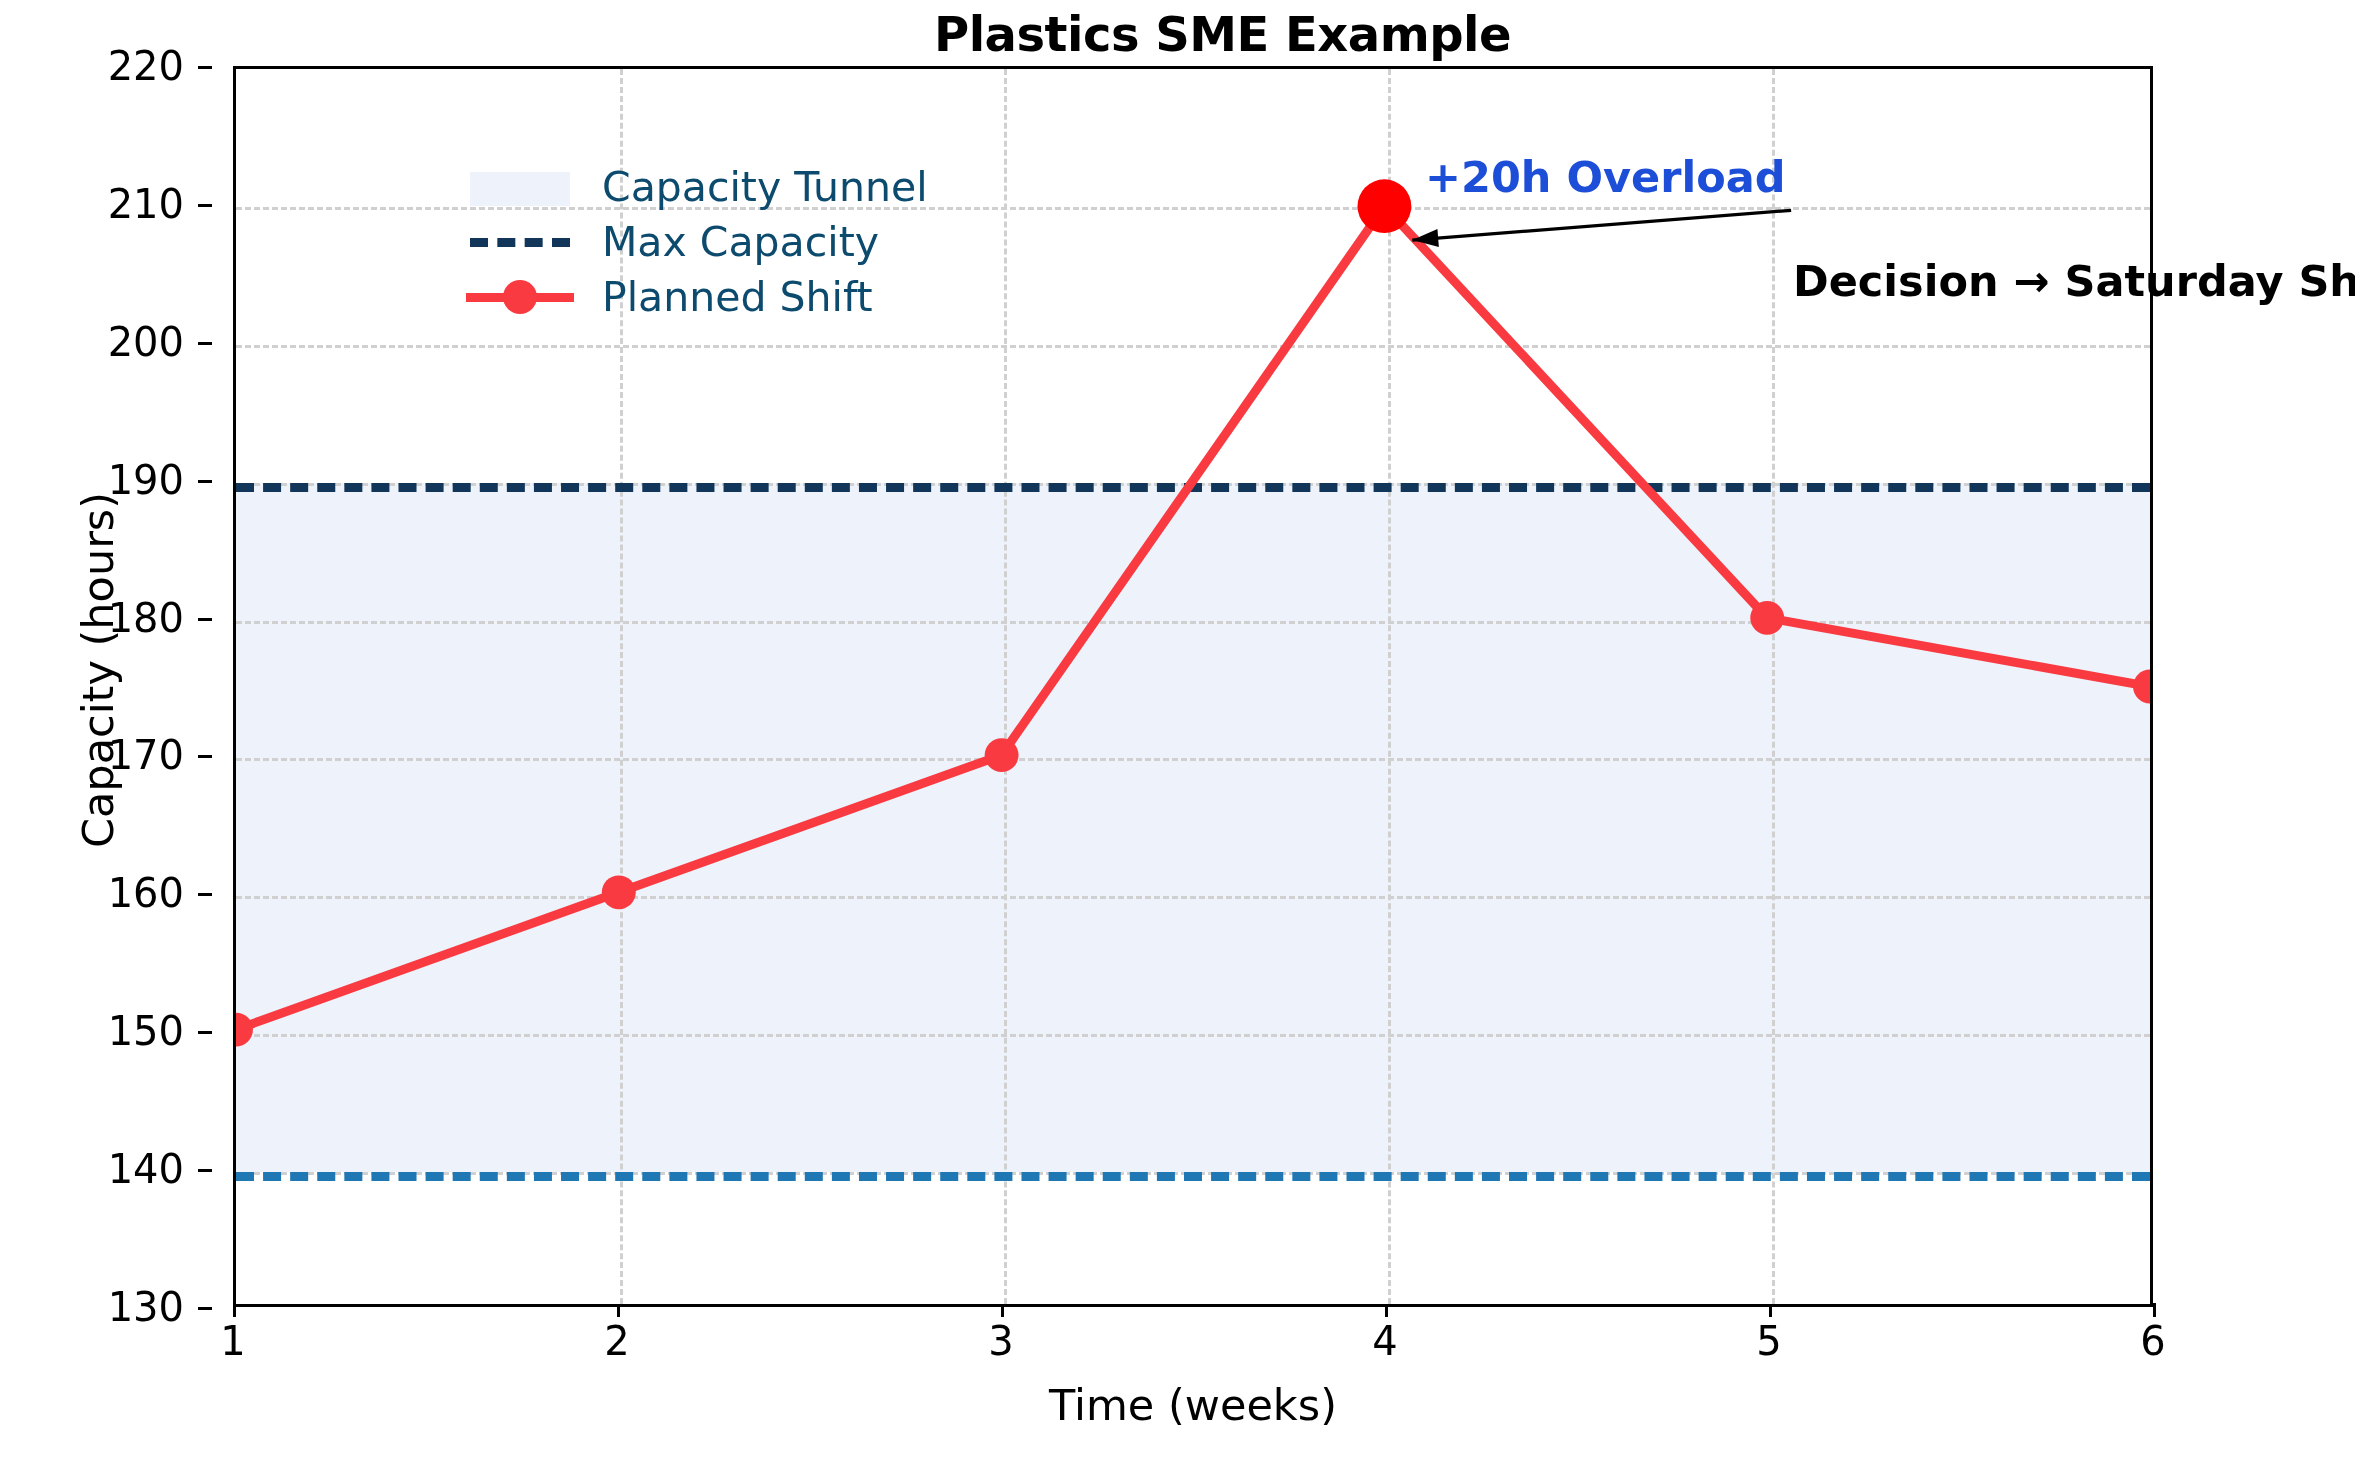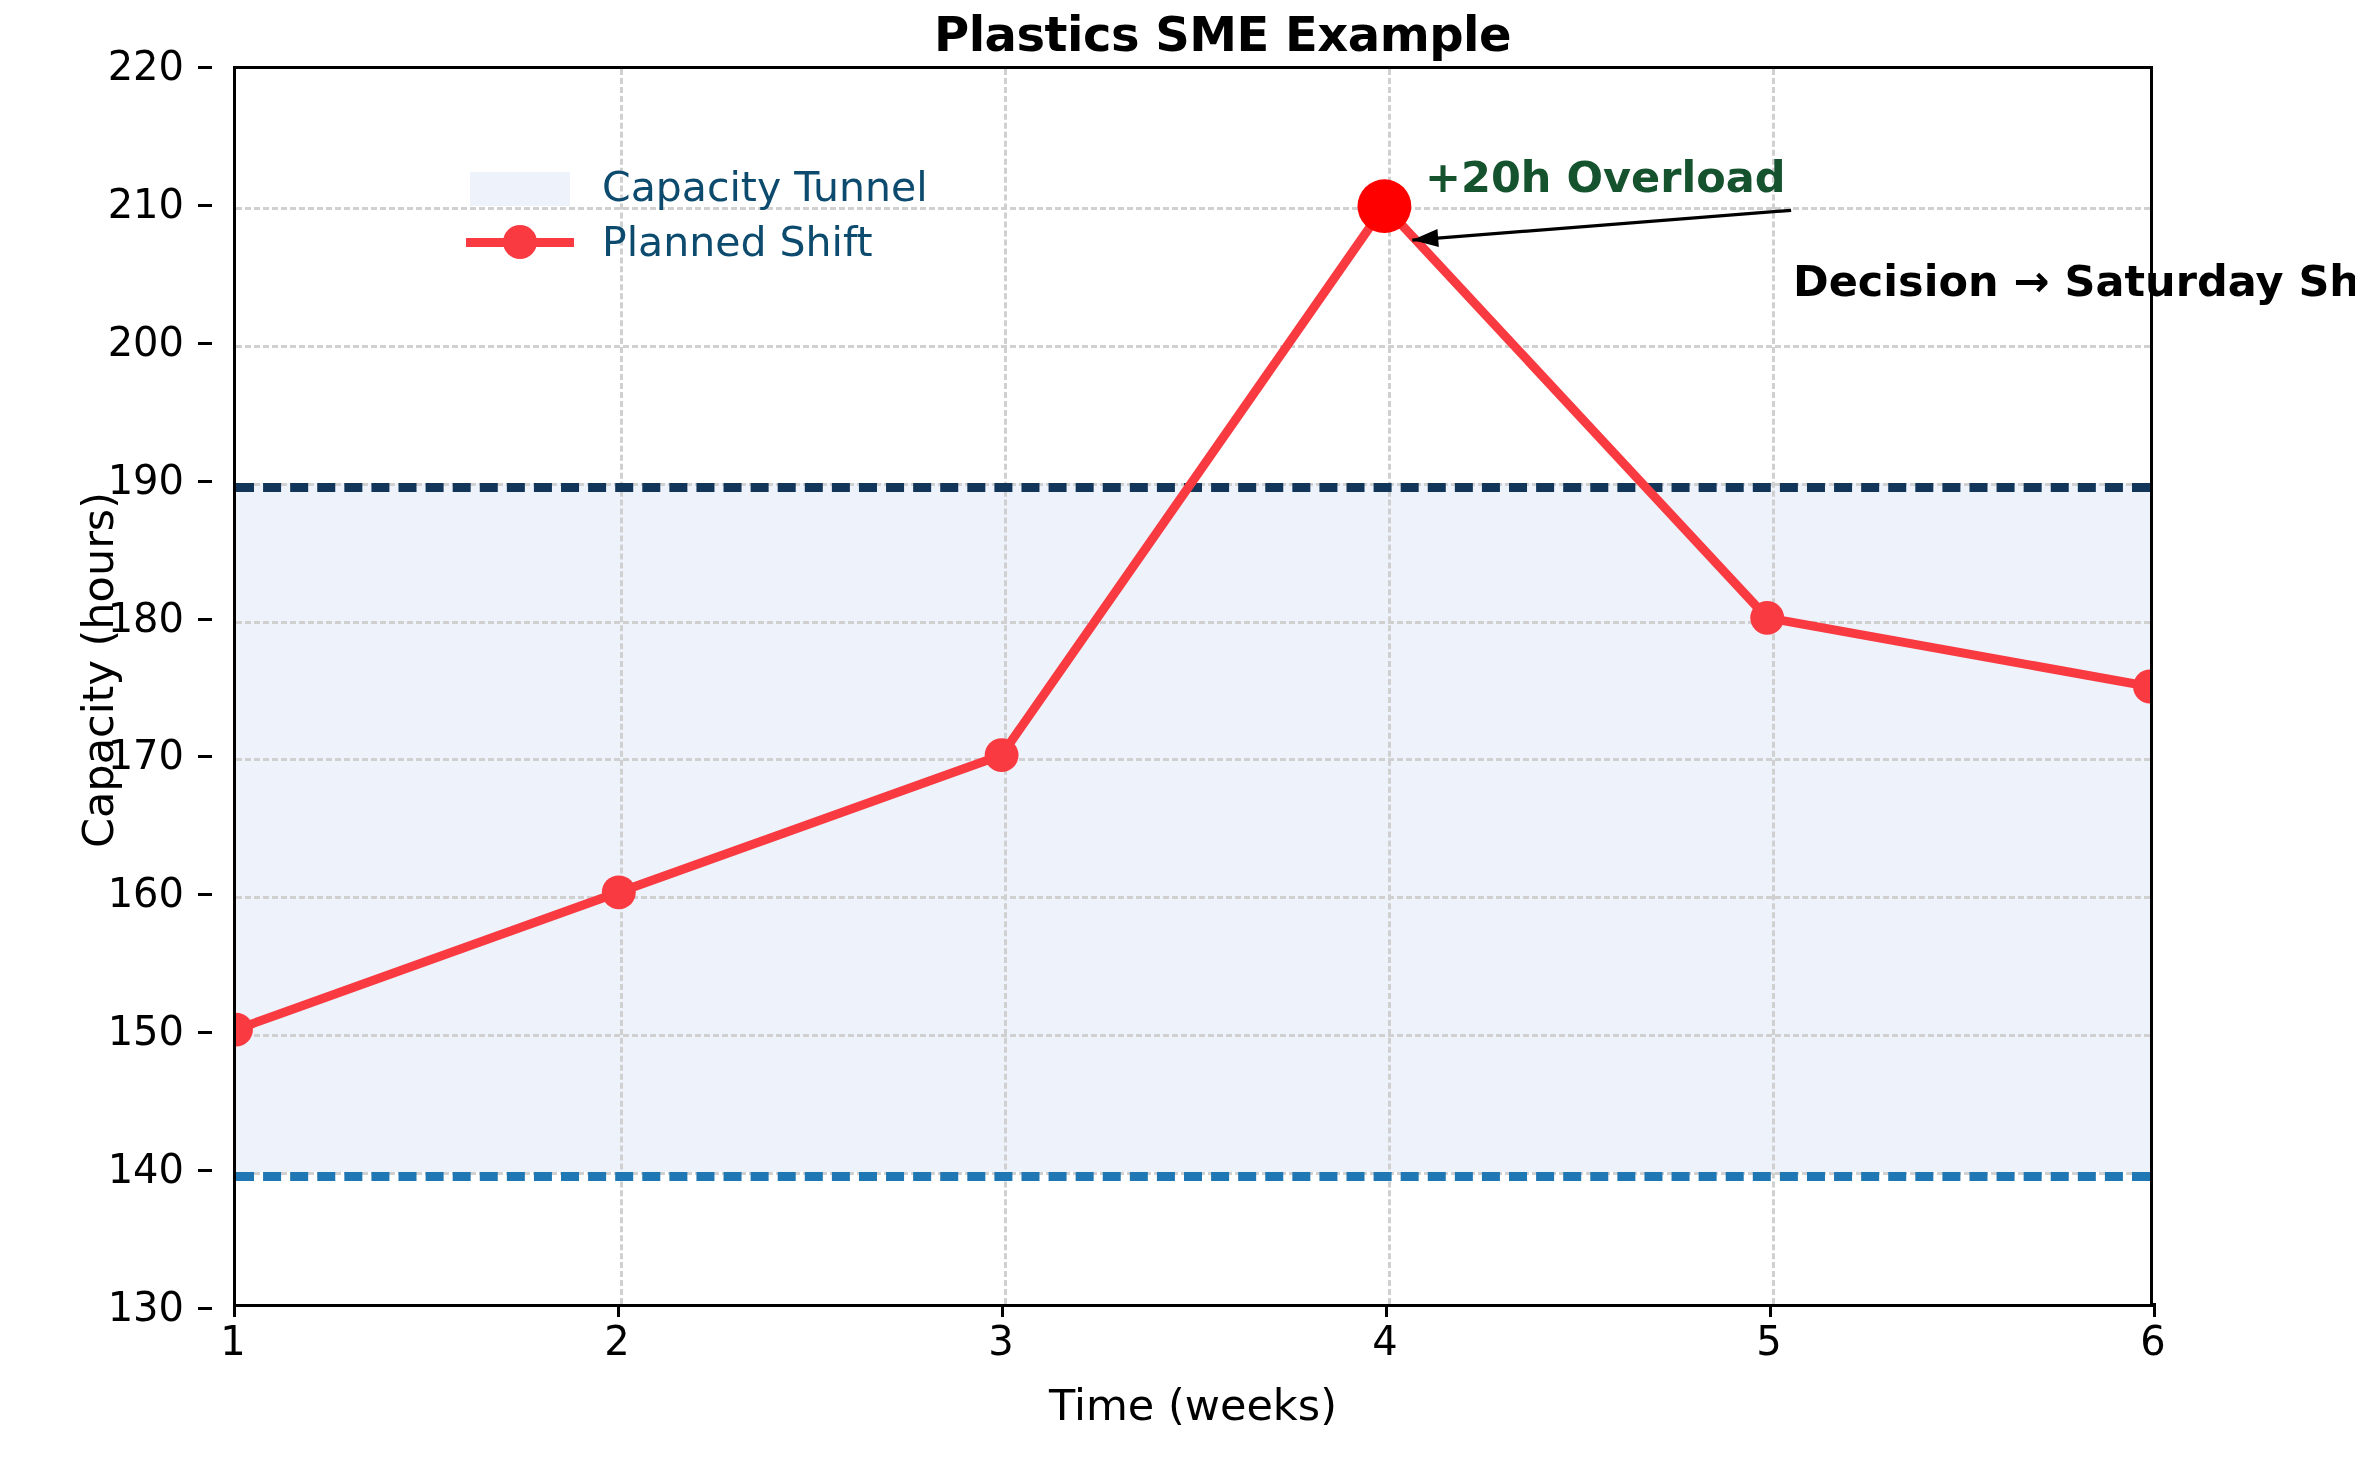--- a/index.html
+++ b/index.html
@@ -221,21 +221,21 @@
     white-space: nowrap;
   }
 
   
   #overload-annotation {
     position: absolute;
     left: 1380px;
     top: 152px;
     font-size: 43px;
     font-weight: bold;
-    color: #14532d;
+    color: #1d4ed8;
     white-space: nowrap;
   }
   #decision-annotation {
     position: absolute;
     left: 1748px;
     top: 256px;
     font-size: 43px;
     font-weight: bold;
     color: #000000;
     white-space: nowrap;
@@ -318,20 +318,26 @@
 
     <div id="legend">
         <div class="legend-row">
           <div class="legend-key">
             <span class="key-patch" style="background: rgb(237, 242, 251);"></span>
           </div>
           <span class="legend-label">Capacity Tunnel</span>
         </div>
         <div class="legend-row">
           <div class="legend-key">
+            <span class="key-dashed" style="border-top-color: rgb(17, 54, 90);"></span>
+          </div>
+          <span class="legend-label">Max Capacity</span>
+        </div>
+        <div class="legend-row">
+          <div class="legend-key">
             <span class="key-line-marker" style="background: rgb(249, 58, 64);"></span>
           </div>
           <span class="legend-label">Planned Shift</span>
         </div>
       </div>
 
   </div>
 
   <div id="overload-annotation">+20h Overload</div>
   <div id="decision-annotation">Decision → Saturday Shift</div>

